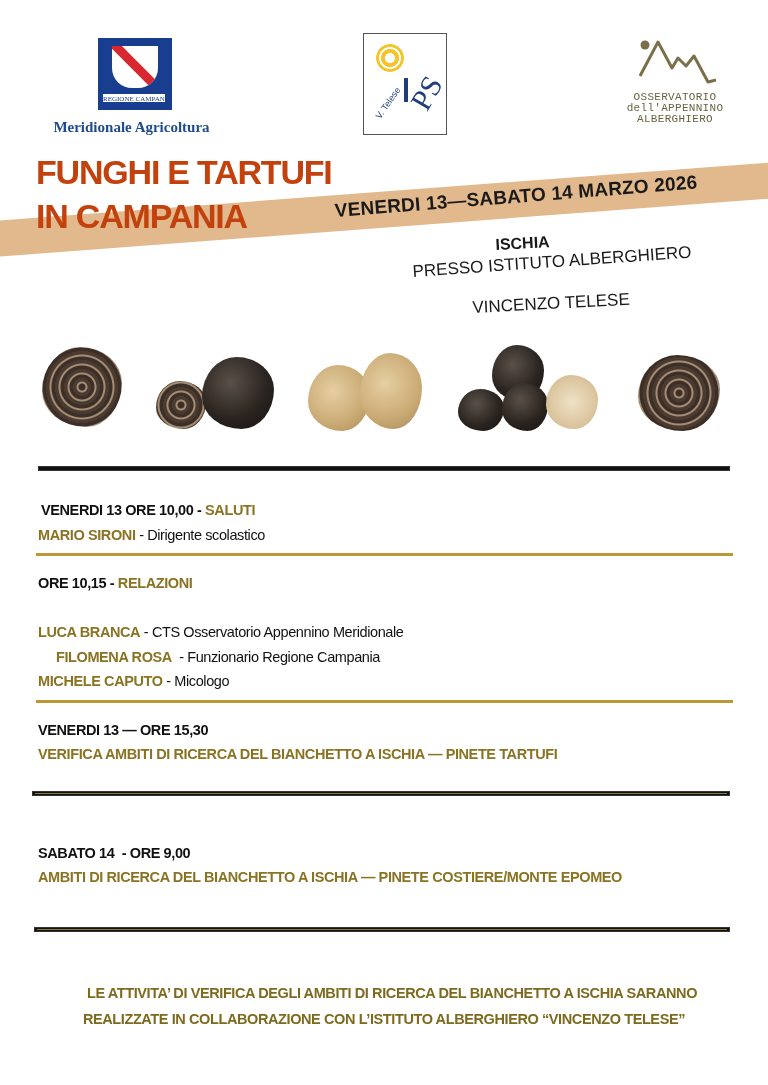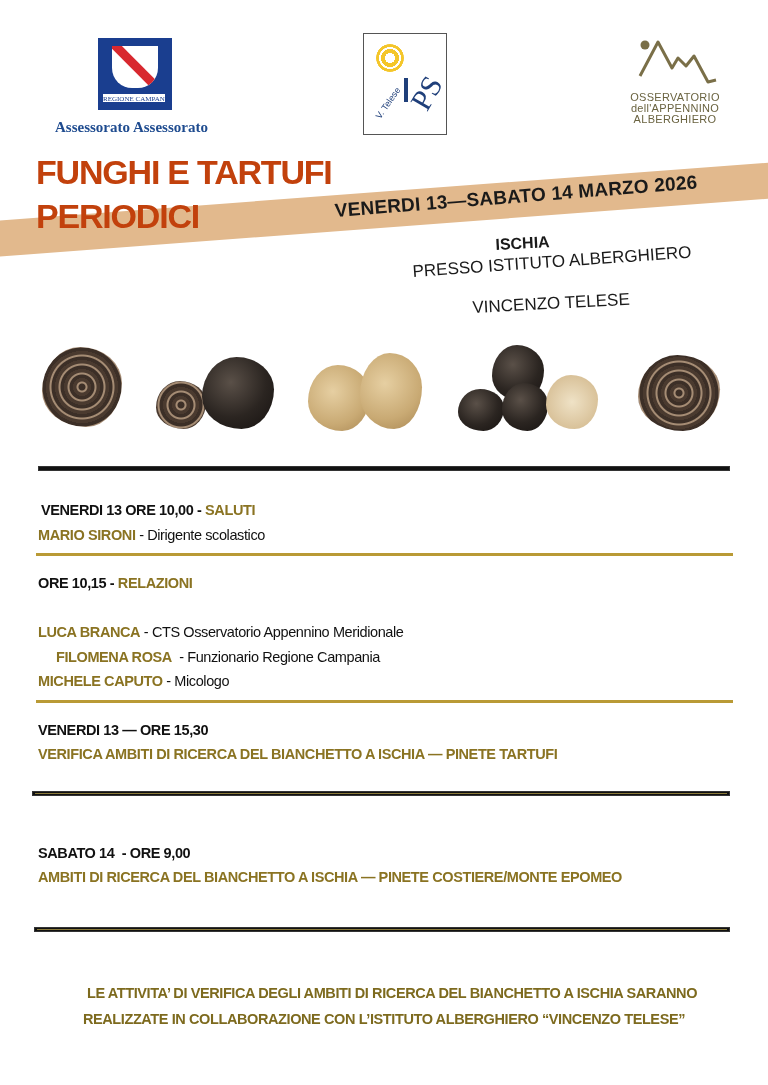--- a/index.html
+++ b/index.html
@@ -15,21 +15,21 @@
   .reg-label { position:absolute; left:4px; top:55px; width:64px; height:10px; background:#fff; border:1px solid #1a3e8f; color:#1a3e8f; font-family:"Liberation Serif", serif; font-size:7px; line-height:10px; text-align:center; white-space:nowrap; box-sizing:border-box; }
   .reg-sub { position:absolute; left:0; top:83px; width:175px; text-align:center; color:#1e4b8f; font-family:"Liberation Serif", serif; font-size:15px; font-weight:bold; white-space:nowrap; }
 
   .logo-ips { left:363px; top:33px; width:84px; height:102px; border:1px solid #555; box-sizing:border-box; background:#fff; }
   .ips-sun { position:absolute; left:12px; top:10px; width:28px; height:28px; border-radius:50%; background:radial-gradient(circle,#fff 0 25%,#f4c62a 26% 45%,#fff 46% 55%,#f4c62a 56% 70%,transparent 71%); }
   .ips-bar { position:absolute; left:40px; top:44px; width:4px; height:24px; background:#1f3f7a; }
   .ips-ps { position:absolute; left:46px; top:42px; font-size:30px; color:#1f3f7a; transform:rotate(-60deg); font-family:"Liberation Serif", serif; }
   .ips-tel { position:absolute; left:6px; top:64px; font-size:9px; color:#1f3f7a; transform:rotate(-55deg); }
 
   .logo-oss { left:620px; top:36px; width:110px; height:95px; }
-  .oss-word { position:absolute; left:0; width:110px; text-align:center; color:#6a6340; font-family:Liberation Sans, sans-serif; font-size:11px; line-height:11px; letter-spacing:0.3px; white-space:nowrap; }
+  .oss-word { position:absolute; left:0; width:110px; text-align:center; color:#6a6340; font-family:Liberation Mono, monospace; font-size:11px; line-height:11px; letter-spacing:0.3px; white-space:nowrap; }
 
   
   .title { left:36px; top:150px; font-weight:bold; font-size:34px; line-height:44px; letter-spacing:-1.2px; color:#c2410c; z-index:3; }
   .title div { white-space:nowrap; }
 
   .banner { left:-20px; top:222px; width:820px; height:36px; background:#e2b98d; transform:rotate(-4.3deg); transform-origin:left center; z-index:1; }
   .date { left:334px; top:200px; font-weight:bold; font-size:19px; color:#1a1a1a; transform:rotate(-4.5deg); transform-origin:left top; white-space:nowrap; z-index:4; letter-spacing:0.2px; }
   .loc { position:absolute; white-space:nowrap; color:#1a1a1a; z-index:4; transform-origin:left top; }
   .loc-city { left:495px; top:236px; font-weight:bold; font-size:16px; transform:rotate(-3deg); }
   .loc-inst { left:412px; top:262px; font-size:17px; transform:rotate(-4deg); }
@@ -57,21 +57,21 @@
 </head>
 <body>
 
 <div class="abs logo-regione">
   <div class="reg-box">
     <div class="reg-shield">
         <div class="reg-stripe"></div>
       </div>
     <div class="reg-label">REGIONE CAMPANIA</div>
   </div>
-  <div class="reg-sub">Assessorato Assessorato</div>
+  <div class="reg-sub">Meridionale Agricoltura</div>
 </div>
 
 <div class="abs logo-ips">
   <div class="ips-sun"></div>
   <div class="ips-bar"></div>
   <div class="ips-ps">PS</div>
   <div class="ips-tel">V. Telese</div>
 </div>
 
 <div class="abs logo-oss">
@@ -79,21 +79,21 @@
     <circle cx="25" cy="9" r="4.5" fill="#7a6f48"></circle>
     <path d="M20 40 L38 6 L52 32 L58 22 L66 30 L74 20 L88 46 L96 44" fill="none" stroke="#7a6f48" stroke-width="3" stroke-linejoin="round"></path>
   </svg>
   <div class="oss-word" style="top:56px">OSSERVATORIO</div>
   <div class="oss-word" style="top:67px">dell'APPENNINO</div>
   <div class="oss-word" style="top:78px">ALBERGHIERO</div>
 </div>
 
 <div class="abs title">
   <div>FUNGHI E TARTUFI</div>
-  <div>PERIODICI</div>
+  <div>IN CAMPANIA</div>
 </div>
 
 <div class="abs banner"></div>
 <div class="abs date">VENERDI 13—SABATO 14 MARZO 2026</div>
 <div class="loc loc-city">ISCHIA</div>
 <div class="loc loc-inst">PRESSO ISTITUTO ALBERGHIERO</div>
 <div class="loc loc-name">VINCENZO TELESE</div>
 
 <div class="abs truffles">
   <div class="truffle t-marble" style="left:12px;top:2px;width:80px;height:80px;"></div>

